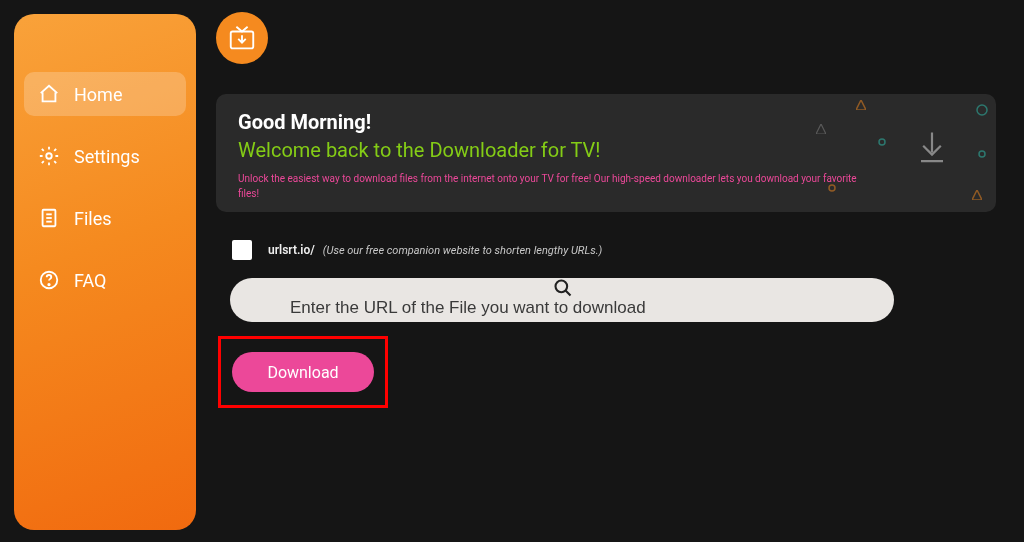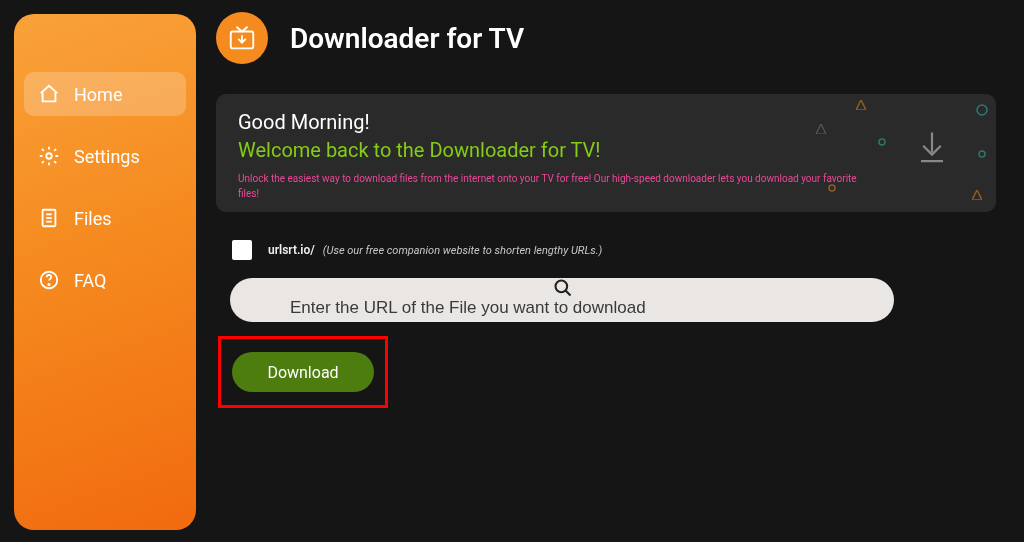--- a/index.html
+++ b/index.html
@@ -76,21 +76,21 @@
     width: 780px;
     height: 118px;
     background: #2a2a2a;
     border-radius: 10px;
     padding: 16px 22px;
     overflow: hidden;
   }
   .welcome-title {
     color: #fff;
     font-size: 20px;
-    font-weight: 400;
+    font-weight: 700;
     margin-bottom: 4px;
   }
   .welcome-sub {
     color: #84cc16;
     font-size: 20px;
     margin-bottom: 10px;
   }
   .welcome-desc {
     color: #ec4899;
     font-size: 10px;
@@ -172,21 +172,21 @@
     width: 170px;
     height: 72px;
     border: 3px solid #ff0000;
   }
   .download-btn {
     position: absolute;
     left: 232px;
     top: 352px;
     width: 142px;
     height: 40px;
-    background: #4d7c0f;
+    background: #ec4899;
     border-radius: 20px;
     display: flex;
     align-items: center;
     justify-content: center;
     color: #fff;
     font-size: 16px;
     cursor: pointer;
   }
 </style>
 </head>
@@ -236,21 +236,20 @@
 
 <div class="header">
   <div class="app-icon">
     <svg width="30" height="30" viewBox="0 0 32 32" fill="none" stroke="#fff" stroke-width="2">
       <rect x="4" y="9" width="24" height="18" rx="2"></rect>
       <path d="M10 4l6 5 6-5"></path>
       <path d="M16 13v7"></path>
         <path d="M12 17l4 4 4-4"></path>
     </svg>
   </div>
-  <div class="app-title">Downloader for TV</div>
 </div>
 
 <div class="welcome-card">
   <div class="welcome-title">Good Morning!</div>
   <div class="welcome-sub">Welcome back to the Downloader for TV!</div>
   <div class="welcome-desc">Unlock the easiest way to download files from the internet onto your TV for free! Our high-speed downloader lets you download your favorite files!</div>
   <div class="dl-badge">
     <svg width="44" height="44" viewBox="0 0 40 40" fill="none" stroke="#888" stroke-width="2">
       <path d="M20 6v18"></path>
         <path d="M12 18l8 8 8-8"></path>

